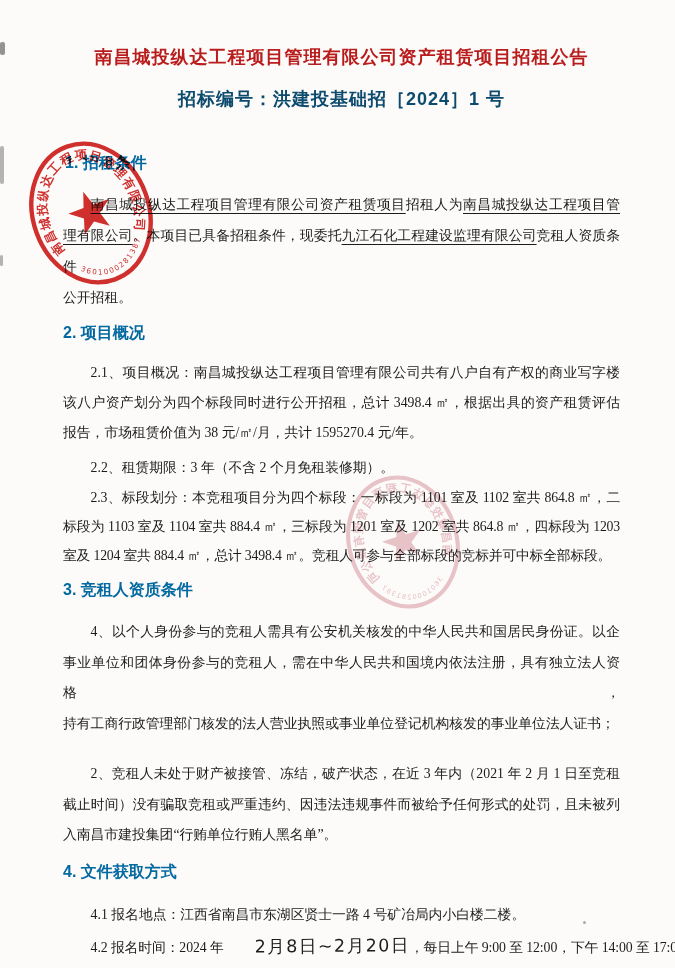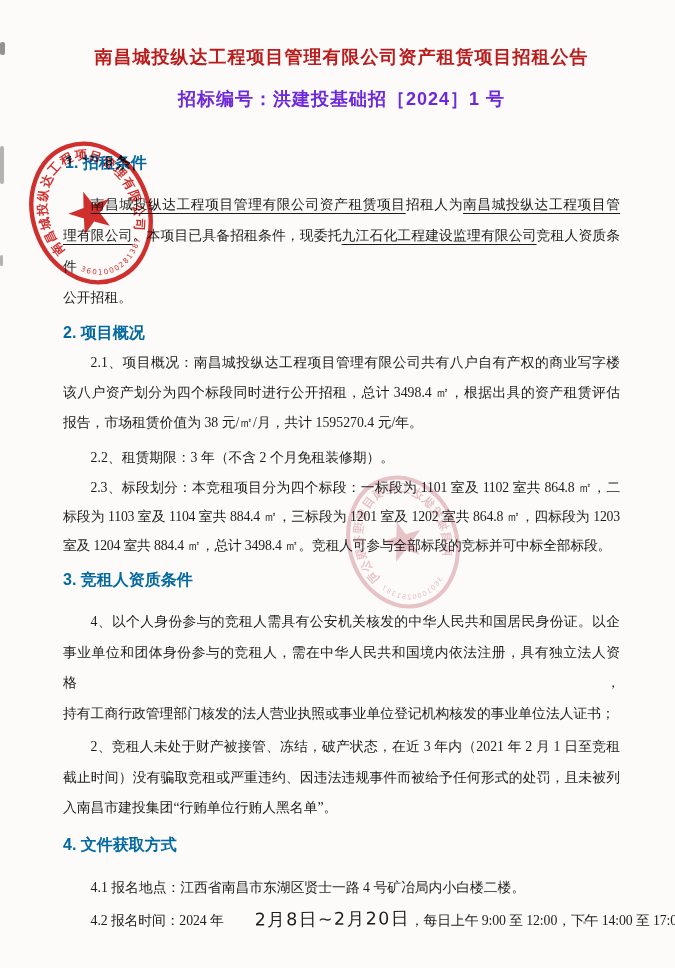--- a/index.html
+++ b/index.html
@@ -15,41 +15,41 @@
   .title{
     margin:44px 0 0;
     font-family:"Liberation Sans",sans-serif;
     font-weight:bold;font-size:18px;line-height:26px;
     text-align:center;letter-spacing:1px;color:#b91c1c;
   }
   .subtitle{
     margin:16px 0 0;
     font-family:"Liberation Sans",sans-serif;
     font-weight:bold;font-size:18px;line-height:26px;
-    text-align:center;letter-spacing:1px;color:#6d28d9;
+    text-align:center;letter-spacing:1px;color:#0c4a6e;
   }
   .h{
     font-family:"Liberation Sans",sans-serif;
     font-weight:bold;font-size:16px;line-height:22px;color:#0369a1;
   }
   #s1h{margin:40px 0 0 2px;}
   #s2h{margin:9px 0 0;}
   #s3h{margin:9px 0 4px;}
   #s4h{margin:10px 0 0;}
   .para{margin:0;}
   #s1p{margin-top:15px;}
   #s1p .line{line-height:31px;}
-  #p21{margin-top:4px;}
+  #p21{margin-top:14px;}
   #p21 .line{line-height:30px;}
   #p22{margin-top:5px;line-height:30px;text-indent:2em;}
   #p23{margin-top:0;}
   #p23 .line{line-height:29px;letter-spacing:-0.2px;}
   #p31{margin-top:16px;}
   #p31 .line{line-height:30.5px;}
-  #p32{margin-top:3px;}
+  #p32{margin-top:20px;}
   #p32 .line{line-height:30.5px;}
   #p33{margin-top:0;line-height:30px;text-indent:2em;}
   #p41{margin-top:17px;line-height:30px;text-indent:2em;}
   #p42{margin-top:1px;line-height:30px;text-indent:2em;white-space:nowrap;letter-spacing:-0.1px;}
   .line{font-size:13.8px;}
   #p22,#p33,#p41,#p42{font-size:13.8px;}
   .ind{text-indent:2em;}
   .jfull{text-align:justify;text-align-last:justify;}
   .jlast{text-align:left;}
   .ul{text-decoration:underline;text-decoration-thickness:1px;text-underline-offset:3.5px;}

